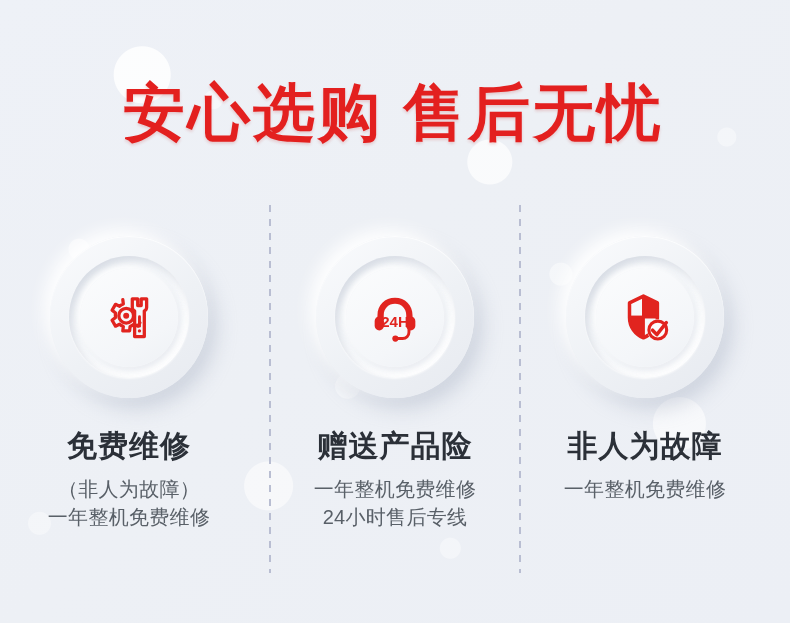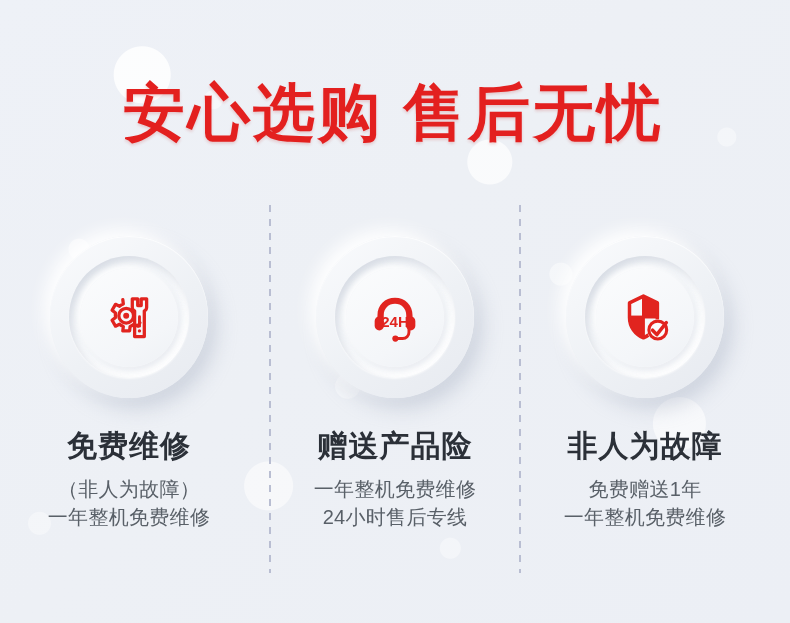--- a/index.html
+++ b/index.html
@@ -205,18 +205,17 @@
             <line x1="16.0" y1="31.0" x2="44.8" y2="31.0" stroke="#e1241f" stroke-width="3.0"></line>
             <circle cx="45.2" cy="44.4" r="11.0" fill="#fbfcfd"></circle>
             <circle cx="45.2" cy="44.4" r="9.2" fill="none" stroke="#e1241f" stroke-width="3.2"></circle>
             <path d="M39.8 44.6 44.2 49.2 54.0 36.8" fill="none" stroke="#e1241f" stroke-width="3.6" stroke-linecap="round" stroke-linejoin="round"></path>
           </svg>
         </div>
       </div>
     </div>
     <div class="heading">非人为故障</div>
     <div class="sub">
-      <span>免费赠送1年</span>
       <span>一年整机免费维修</span>
     </div>
   </div>
 
 </div>
 
 </body></html>

